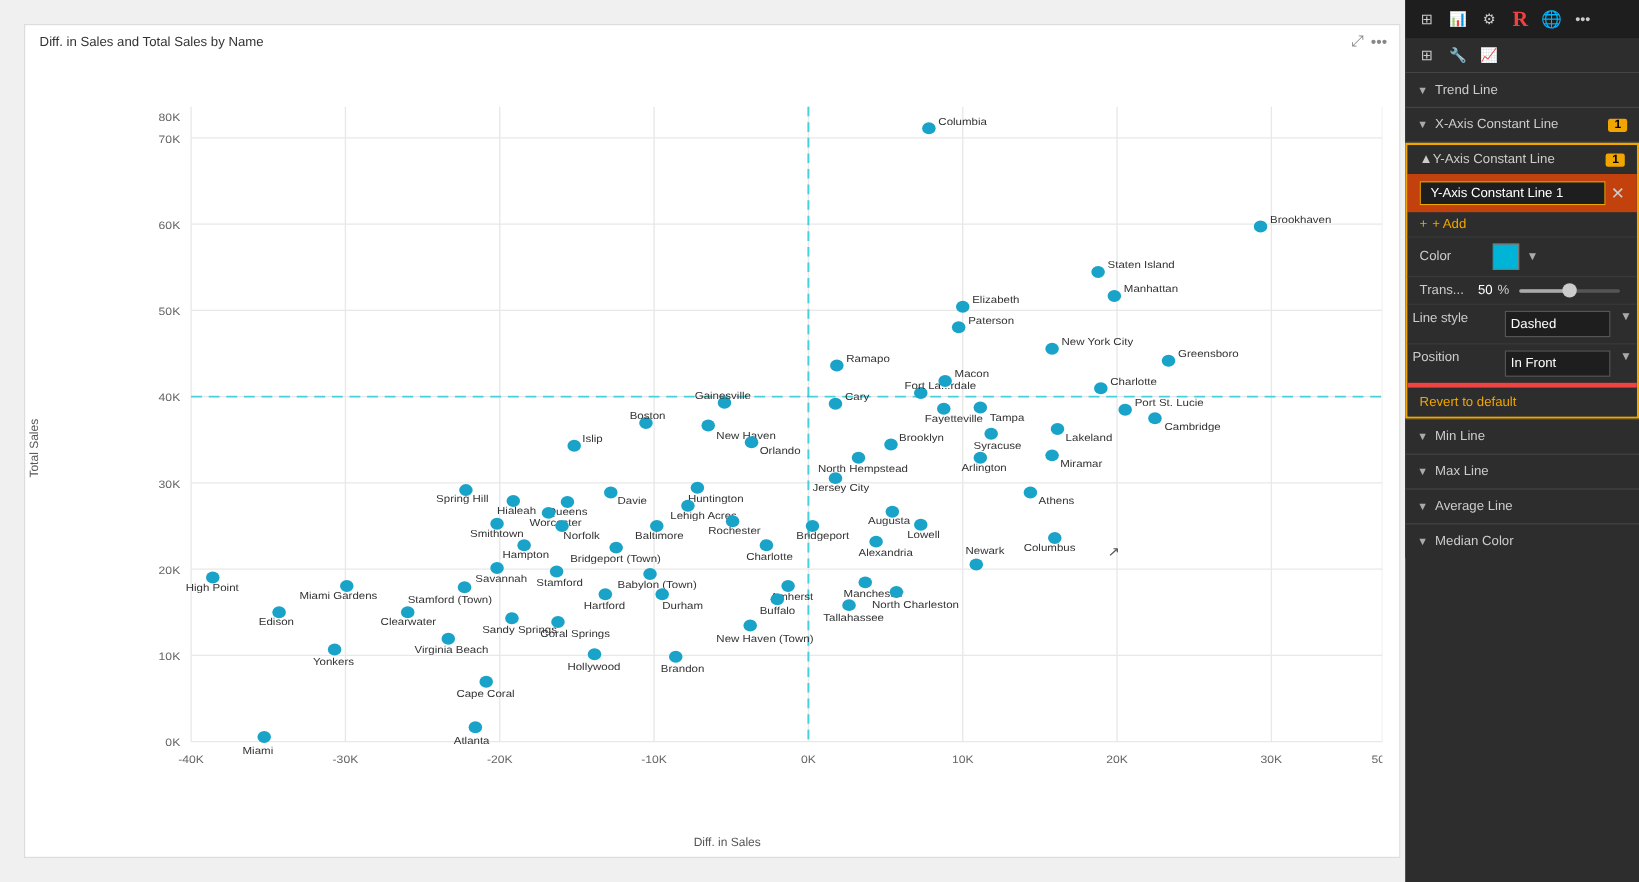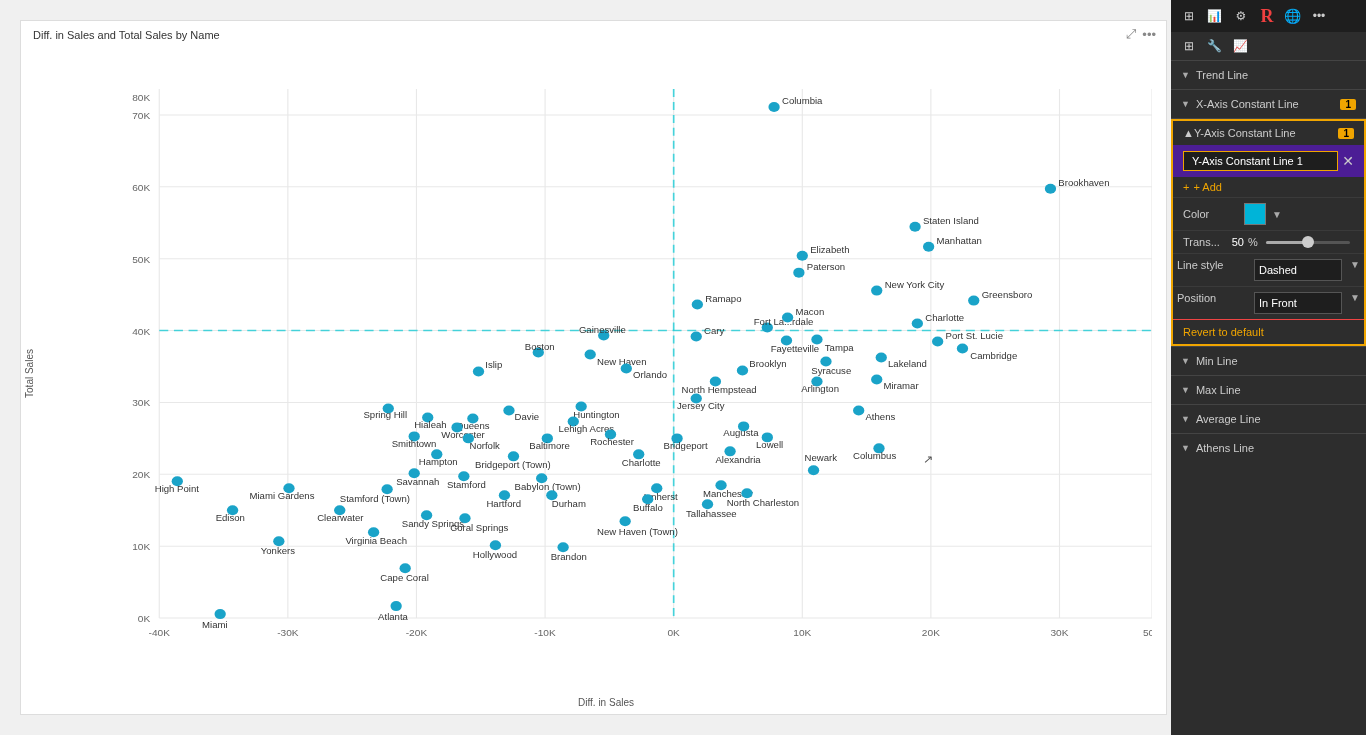--- a/index.html
+++ b/index.html
@@ -132,21 +132,21 @@
       font-size: 11px;
       cursor: pointer;
       background: #2d2d2d;
     }
     
     
     .line-selector {
       display: flex;
       align-items: center;
       padding: 6px 10px;
-      background: #4c1d95;
+      background: #c2410c;
       gap: 4px;
     }
     
     .line-selector-box {
       background: #1e1e1e;
       border: 1px solid #f0a500;
       color: #fff;
       padding: 3px 8px;
       font-size: 11px;
       flex: 1;
@@ -347,21 +347,21 @@
       right: 1px;
     }
     
     
     .revert-link {
       padding: 6px 10px;
       color: #f0a500;
       font-size: 11px;
       cursor: pointer;
       background: #2d2d2d;
-      border-top: 1px solid #ef4444;
+      border-top: 4px solid #ef4444;
     }
     
     
     .other-section {
       border-top: 1px solid #444;
     }
     
     .section-simple-header {
       display: flex;
       align-items: center;
@@ -830,16 +830,16 @@
     <span>Max Line</span>
   </div>
 
   <div class="section-simple-header other-section">
     <span class="chevron">▼</span>
     <span>Average Line</span>
   </div>
 
   <div class="section-simple-header other-section">
     <span class="chevron">▼</span>
-    <span>Athens Line</span>
+    <span>Median Color</span>
   </div>
 
 </div>
 
 </body></html>

